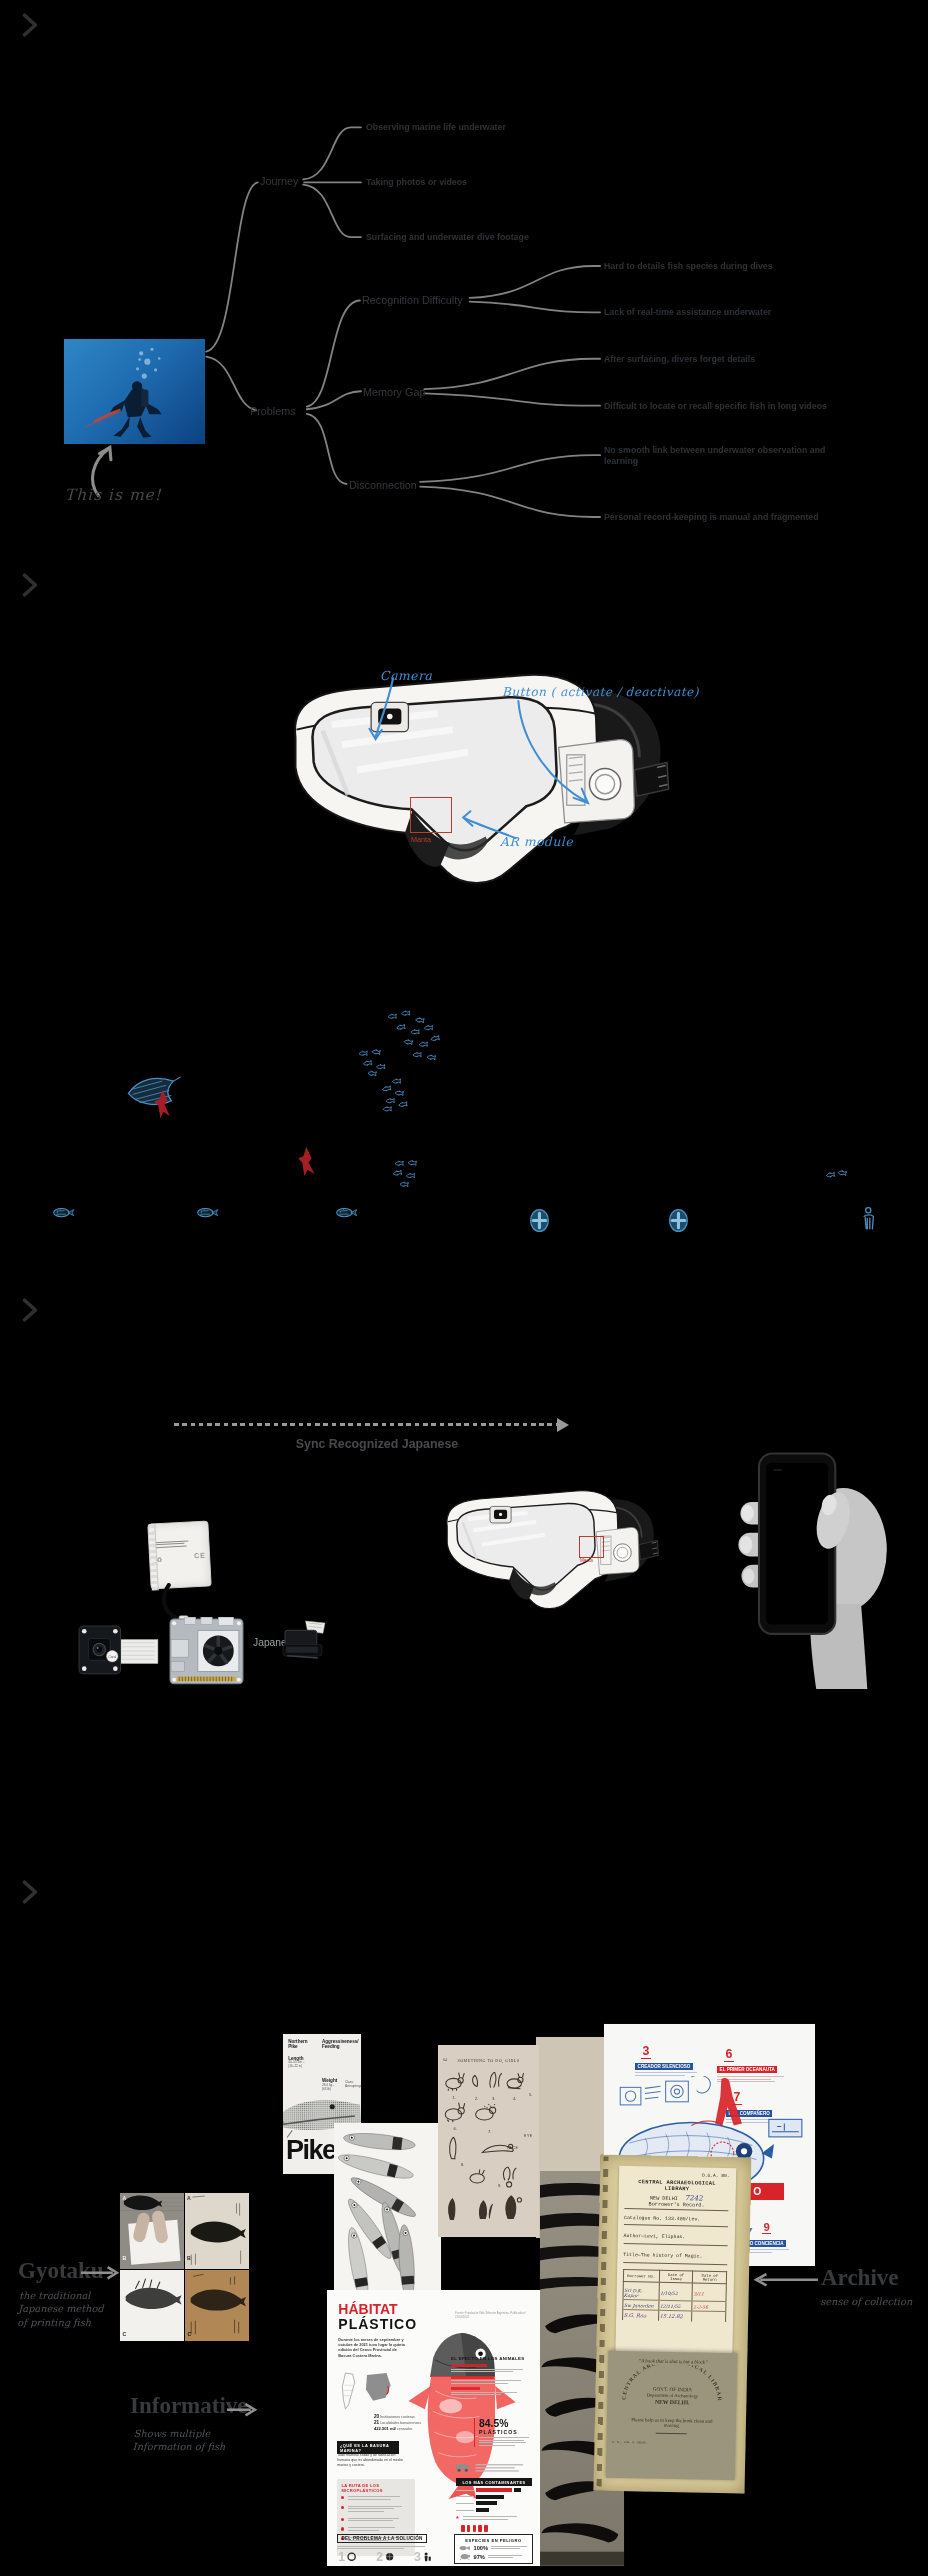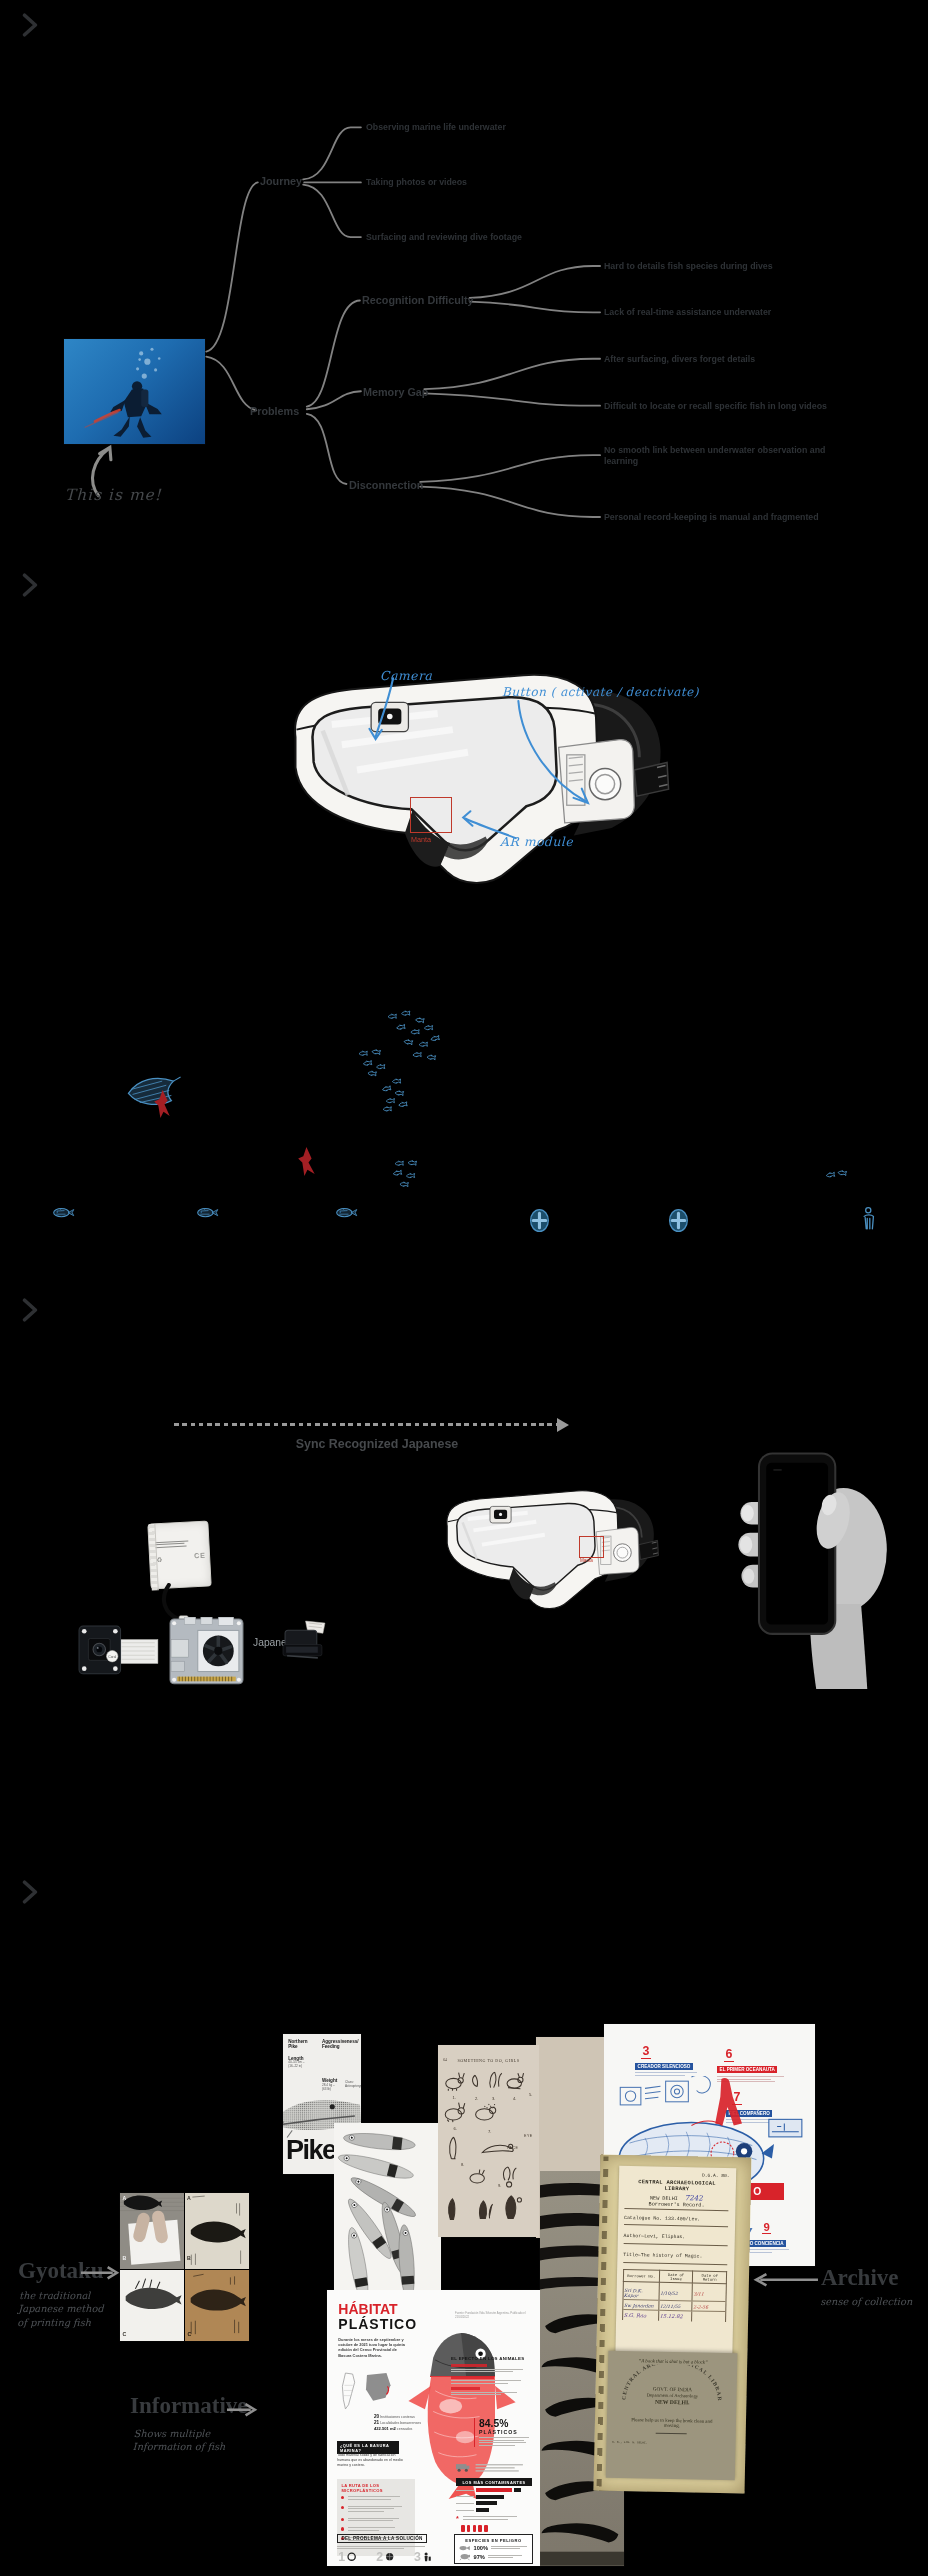--- a/index.html
+++ b/index.html
@@ -2,21 +2,21 @@
 <html style="font-size:8.3px"><head>
 <meta charset="utf-8">
 <style>
 *{margin:0;padding:0;box-sizing:border-box}
 html,body{background:#000}
 body{width:928px;height:2576px;position:relative;font-family:"Liberation Sans",sans-serif;overflow:hidden;color:#ccc}
 .abs{position:absolute}
 .serif{font-family:"Liberation Serif",serif}
 .mono{font-family:"Liberation Mono","DejaVu Sans Mono",monospace}
 .hand{font-family:"DejaVu Serif",serif;font-style:italic;transform:skewX(-4deg)}
-.node{color:#34383c;font-weight:700;font-size:10.8px;white-space:nowrap}
+.node{color:#34383c;font-weight:400;font-size:10.8px;white-space:nowrap}
 .root{color:#34383c;font-weight:700;font-size:14px;white-space:nowrap}
 .leaf{color:#2e3236;font-weight:700;font-size:8.8px;white-space:nowrap}
 .leaf.wrap{white-space:normal;width:227px;line-height:11.3px}
 .blue-note{color:#3f8ed4;font-size:10.8px;letter-spacing:0.5px}
 .mood-title{color:#383b3e;font-size:23px;font-weight:600}
 .mood-sub{color:#4e5256;font-size:9.8px;line-height:13.4px}
 .tline{background:#b9b8b4;height:1px;margin-bottom:1.5px}
 .tline.dk{background:#8b8b88}
 .page{box-shadow:0 0 0 0.5px rgba(255,255,255,.03)}
 .lblAB{font-size:5.2px;font-weight:700;position:absolute}
@@ -88,21 +88,21 @@
   <path d="M823,755 C1000,748 1000,697 1150,696 L1164,696"></path>
   <path d="M823,763 C1000,768 1000,787 1150,787 L1164,787"></path>
   <path d="M815,935 C1000,928 1000,884 1150,883 L1164,883"></path>
   <path d="M815,944 C1000,950 1000,1003 1150,1003 L1164,1003"></path>
 </svg>
 
 <div class="abs root" style="left:69px;top:344px">Recreational Diver</div>
 <div class="abs node" style="left:260px;top:175px">Journey</div>
 <div class="abs leaf" style="left:366px;top:122px">Observing marine life underwater</div>
 <div class="abs leaf" style="left:366px;top:177px">Taking photos or videos</div>
-<div class="abs leaf" style="left:366px;top:232px">Surfacing and reviewing dive footage</div>
+<div class="abs leaf" style="left:366px;top:232px">Surfacing and underwater dive footage</div>
 <div class="abs node" style="left:250px;top:405px">Problems</div>
 <div class="abs node" style="left:362px;top:294px">Recognition Difficulty</div>
 <div class="abs node" style="left:363px;top:386px">Memory Gap</div>
 <div class="abs node" style="left:349px;top:479px">Disconnection</div>
 <div class="abs leaf" style="left:604px;top:261px">Hard to details fish species during dives</div>
 <div class="abs leaf" style="left:604px;top:307px">Lack of real-time assistance underwater</div>
 <div class="abs leaf" style="left:604px;top:354px">After surfacing, divers forget details</div>
 <div class="abs leaf" style="left:604px;top:401px">Difficult to locate or recall specific fish in long videos</div>
 <div class="abs leaf wrap" style="left:604px;top:445px">No smooth link between underwater observation and learning</div>
 <div class="abs leaf" style="left:604px;top:512px">Personal record-keeping is manual and fragmented</div>

